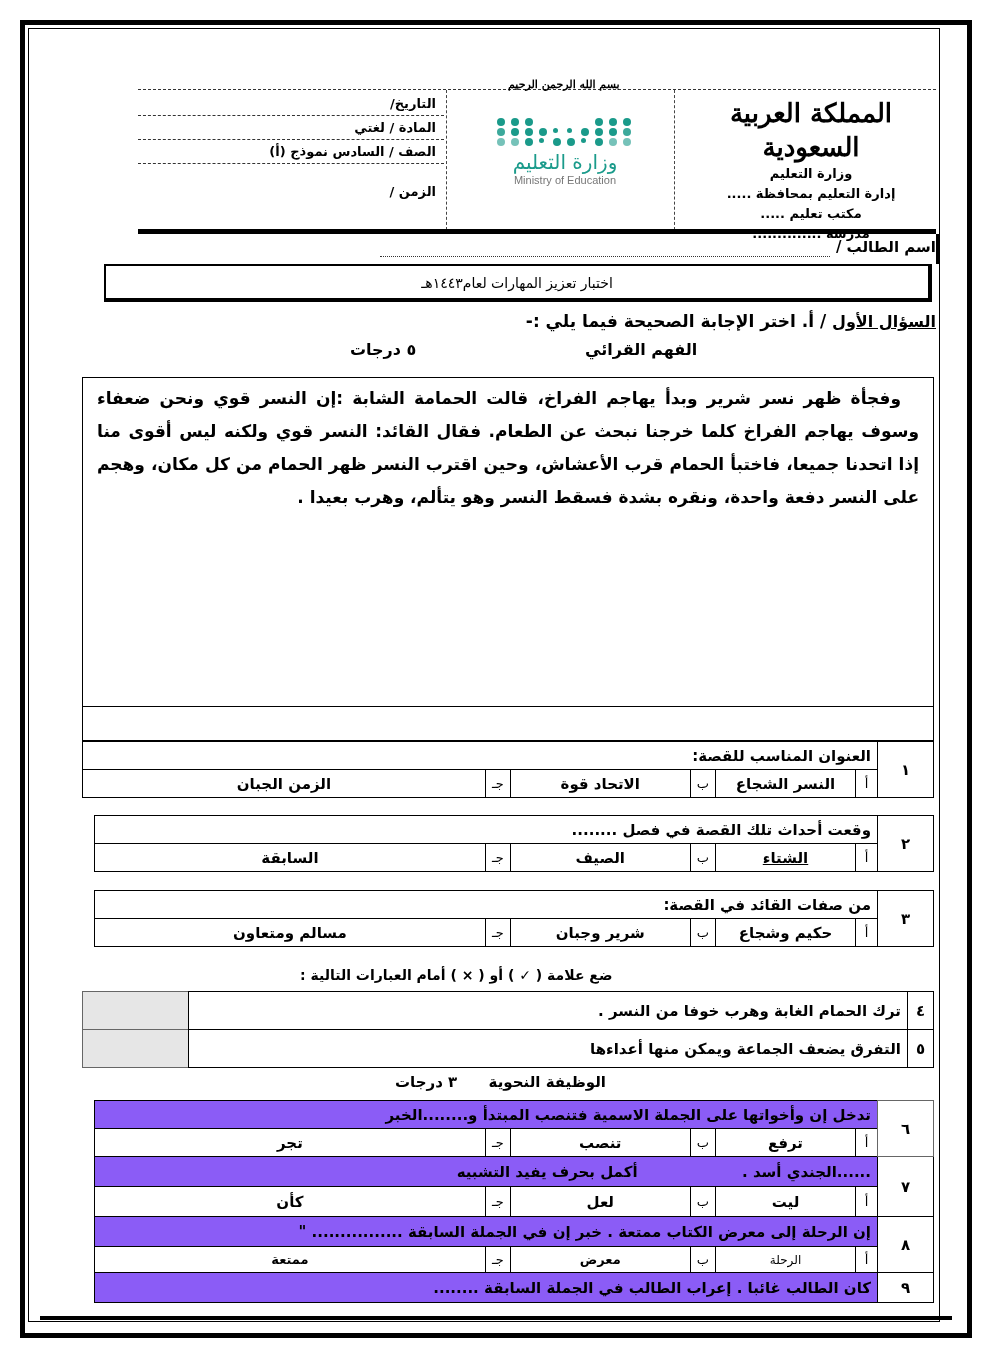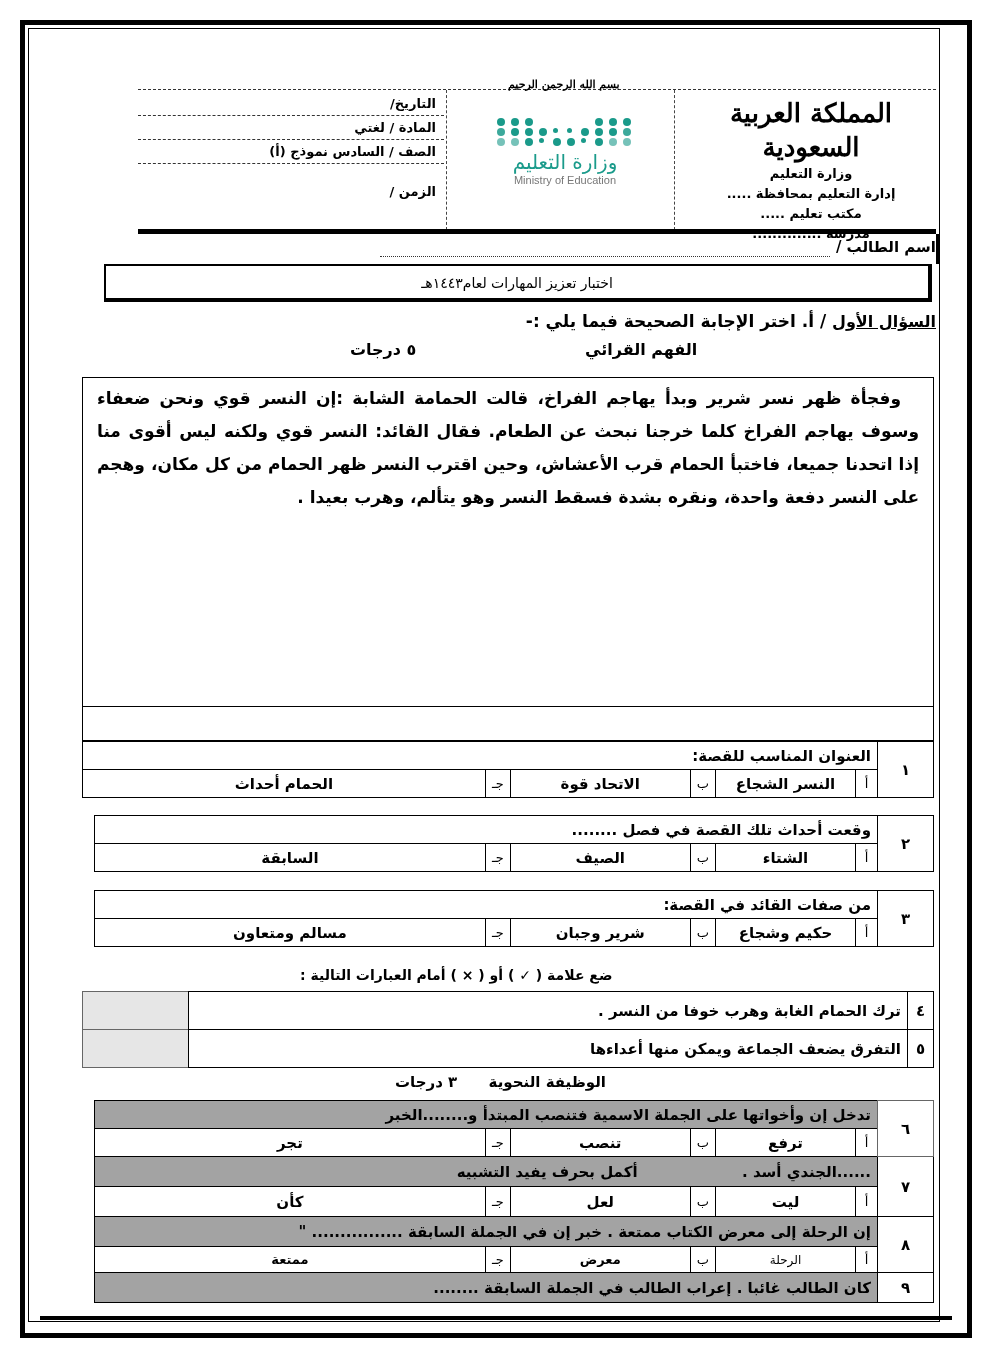--- a/index.html
+++ b/index.html
@@ -37,21 +37,21 @@
   .passage { position: absolute; left: 82px; top: 377px; width: 852px; height: 330px; border: 1px solid #000; padding: 4px 14px 0 14px; font-size: 17px; font-weight: bold; line-height: 33px; text-align: justify; }
   .passage p { text-indent: 18px; }
   .blank-row { position: absolute; left: 82px; top: 707px; width: 852px; height: 34px; border: 1px solid #000; border-top: 0; }
 
   table { border-collapse: collapse; }
   td { border: 1px solid #000; font-weight: bold; font-size: 15px; padding: 0 6px; vertical-align: middle; }
   .q-table { position: absolute; left: 82px; width: 852px; }
   .num { width: 56px; text-align: center; font-size: 15px; }
   .letter { width: 22px; text-align: center; font-weight: normal; font-size: 13px; }
   .opt { text-align: center; }
-  .gray td.stem { background: #a3a3a3; }
+  .gray td.stem { background: #8b5cf6; }
   .tf { position: absolute; left: 82px; width: 852px; }
   .tf td { height: 38px; }
   .tf .mark { width: 106px; background: #e6e6e6; border-color: #666; }
   .inst { position: absolute; top: 967px; left: 300px; font-weight: bold; font-size: 14px; }
   .nahw { position: absolute; top: 1073px; left: 395px; font-weight: bold; font-size: 15px; }
 
   .bottom-rule { position: absolute; left: 40px; top: 1316px; width: 912px; height: 4px; background: #000; }
 </style>
 </head>
 <body>
@@ -139,34 +139,34 @@
       <tr style="height:28px;">
     <td class="num" rowspan="2">١</td>
     <td colspan="6">العنوان المناسب للقصة:</td>
   </tr>
   <tr style="height:28px;">
     <td class="letter">أ</td>
     <td class="opt" style="width:140px;">النسر الشجاع</td>
     <td class="letter">ب</td>
     <td class="opt" style="width:180px;">الاتحاد قوة</td>
     <td class="letter">جـ</td>
-    <td class="opt">الحمام أحداث</td>
+    <td class="opt">الزمن الجبان</td>
   </tr>
 </tbody>
   </table>
 
 <table class="q-table" style="top:815px; left:94px; width:840px;">
   <tbody>
       <tr style="height:28px;">
     <td class="num" rowspan="2">٢</td>
     <td colspan="6">وقعت أحداث تلك القصة في فصل ........</td>
   </tr>
   <tr style="height:28px;">
     <td class="letter">أ</td>
-    <td class="opt" style="width:140px;">الشتاء</td>
+    <td class="opt" style="width:140px;text-decoration:underline;">الشتاء</td>
     <td class="letter">ب</td>
     <td class="opt" style="width:180px;">الصيف</td>
     <td class="letter">جـ</td>
     <td class="opt">السابقة</td>
   </tr>
 </tbody>
   </table>
 
 <table class="q-table" style="top:890px; left:94px; width:840px;">
   <tbody>

